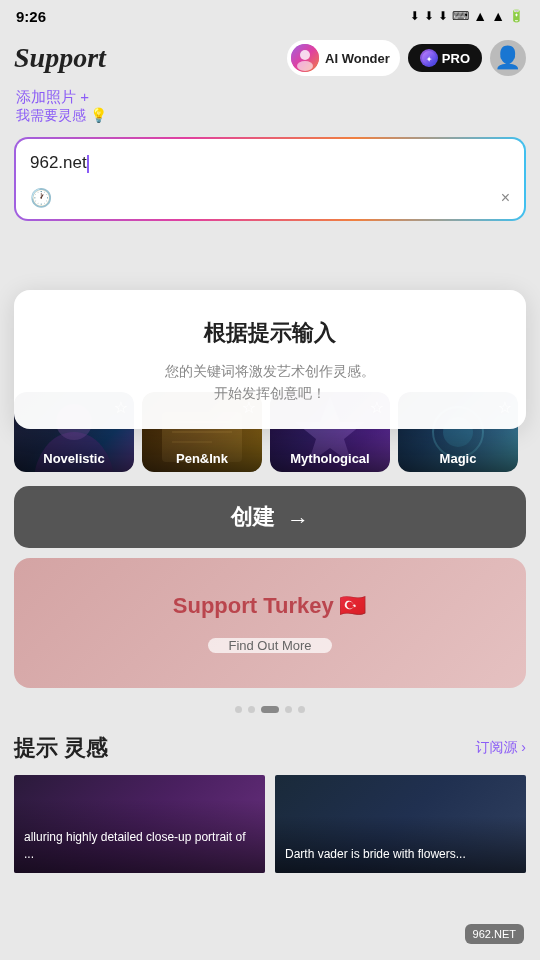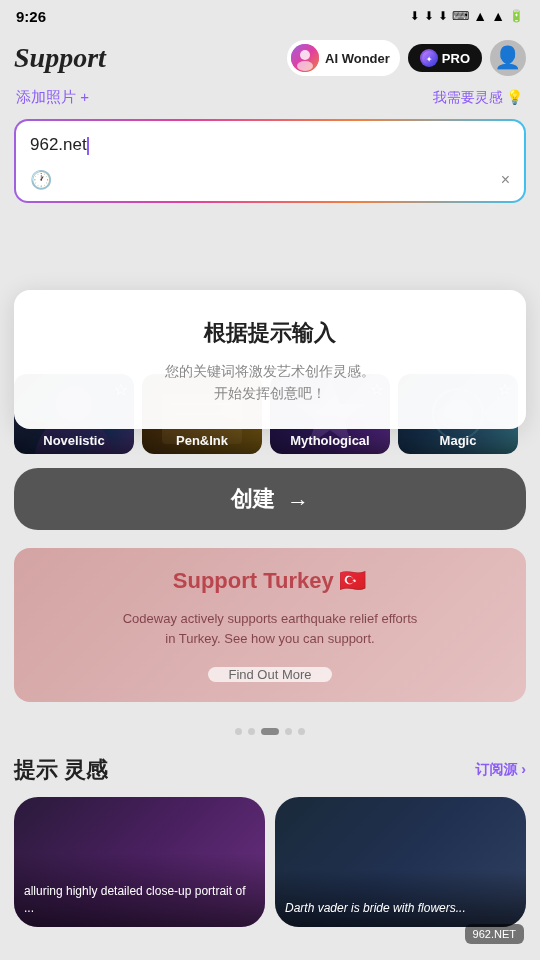--- a/index.html
+++ b/index.html
@@ -110,24 +110,25 @@
       display: flex;
       align-items: center;
       justify-content: center;
       font-size: 20px;
       color: #fff;
     }
 
     
     .add-photo-row {
       display: flex;
-      align-items: center;
+      align-items: flex-start;
       justify-content: space-between;
       padding: 4px 16px 8px;
       background: #e8e8e8;
+      flex-direction: column;
     }
     .add-photo-link {
       color: #8b5cf6;
       font-size: 15px;
       font-weight: 500;
     }
     .inspiration-link {
       color: #8b5cf6;
       font-size: 14px;
     }
@@ -258,40 +259,40 @@
       background: linear-gradient(135deg, #0a1628 0%, #1a3a5c 40%, #2d6080 70%, #4090a0 100%);
     }
 
     
     .create-btn {
       display: flex;
       align-items: center;
       justify-content: center;
       gap: 12px;
       background: #555;
-      border-radius: 24px;
+      border-radius: 15px;
       margin: 6px 14px;
       padding: 16px;
       border: none;
       cursor: pointer;
       width: calc(100% - 28px);
     }
     .create-label {
       font-size: 22px;
       font-weight: 700;
       color: #fff;
     }
     .create-arrow {
       font-size: 22px;
       color: #fff;
     }
 
     
     .support-banner {
-      margin: 18px 14px;
+      margin: 10px 14px;
       background: linear-gradient(135deg, #c0606080, #e0808060);
       border-radius: 16px;
       padding: 20px 16px;
       text-align: center;
       position: relative;
       min-height: 130px;
       display: flex;
       flex-direction: column;
       align-items: center;
       justify-content: center;
@@ -352,39 +353,37 @@
       margin-bottom: 12px;
     }
     .inspiration-title {
       font-size: 22px;
       font-weight: 700;
       color: #222;
     }
     .subscribe-link {
       color: #8b5cf6;
       font-size: 14px;
-      font-weight: bold;
     }
     .inspo-grid {
       display: grid;
       grid-template-columns: 1fr 1fr;
       gap: 10px;
     }
     .inspo-card {
-      border-radius: 24px;
-      height: 130px;
+      border-radius: 2px;
+      height: 98px;
       position: relative;
       overflow: hidden;
     }
     .inspo-card-bg-1 {
       background: linear-gradient(135deg, #2a1a3a 0%, #4a2060 50%, #6a3080 100%);
     }
     .inspo-card-bg-2 {
       background: linear-gradient(135deg, #1a2a3a 0%, #203050 50%, #304060 100%);
-      font-style: italic;
     }
     .inspo-card-text {
       position: absolute;
       bottom: 0;
       left: 0;
       right: 0;
       padding: 30px 10px 10px;
       background: linear-gradient(transparent, rgba(0,0,0,0.6));
       color: #fff;
       font-size: 12px;
@@ -536,21 +535,20 @@
   </div>
 </div>
 
 <button class="create-btn">
   <span class="create-label">创建</span>
   <span class="create-arrow">→</span>
 </button>
 
 <div class="support-banner">
   <div class="support-title">Support Turkey 🇹🇷</div>
-  <div class="support-desc">Codeway actively supports earthquake relief efforts in Turkey. See how you can support.</div>
   <button class="find-out-btn">Find Out More</button>
 </div>
 
 <div class="dots-row">
   <div class="dot"></div>
   <div class="dot"></div>
   <div class="dot active"></div>
   <div class="dot"></div>
   <div class="dot"></div>
 </div>

